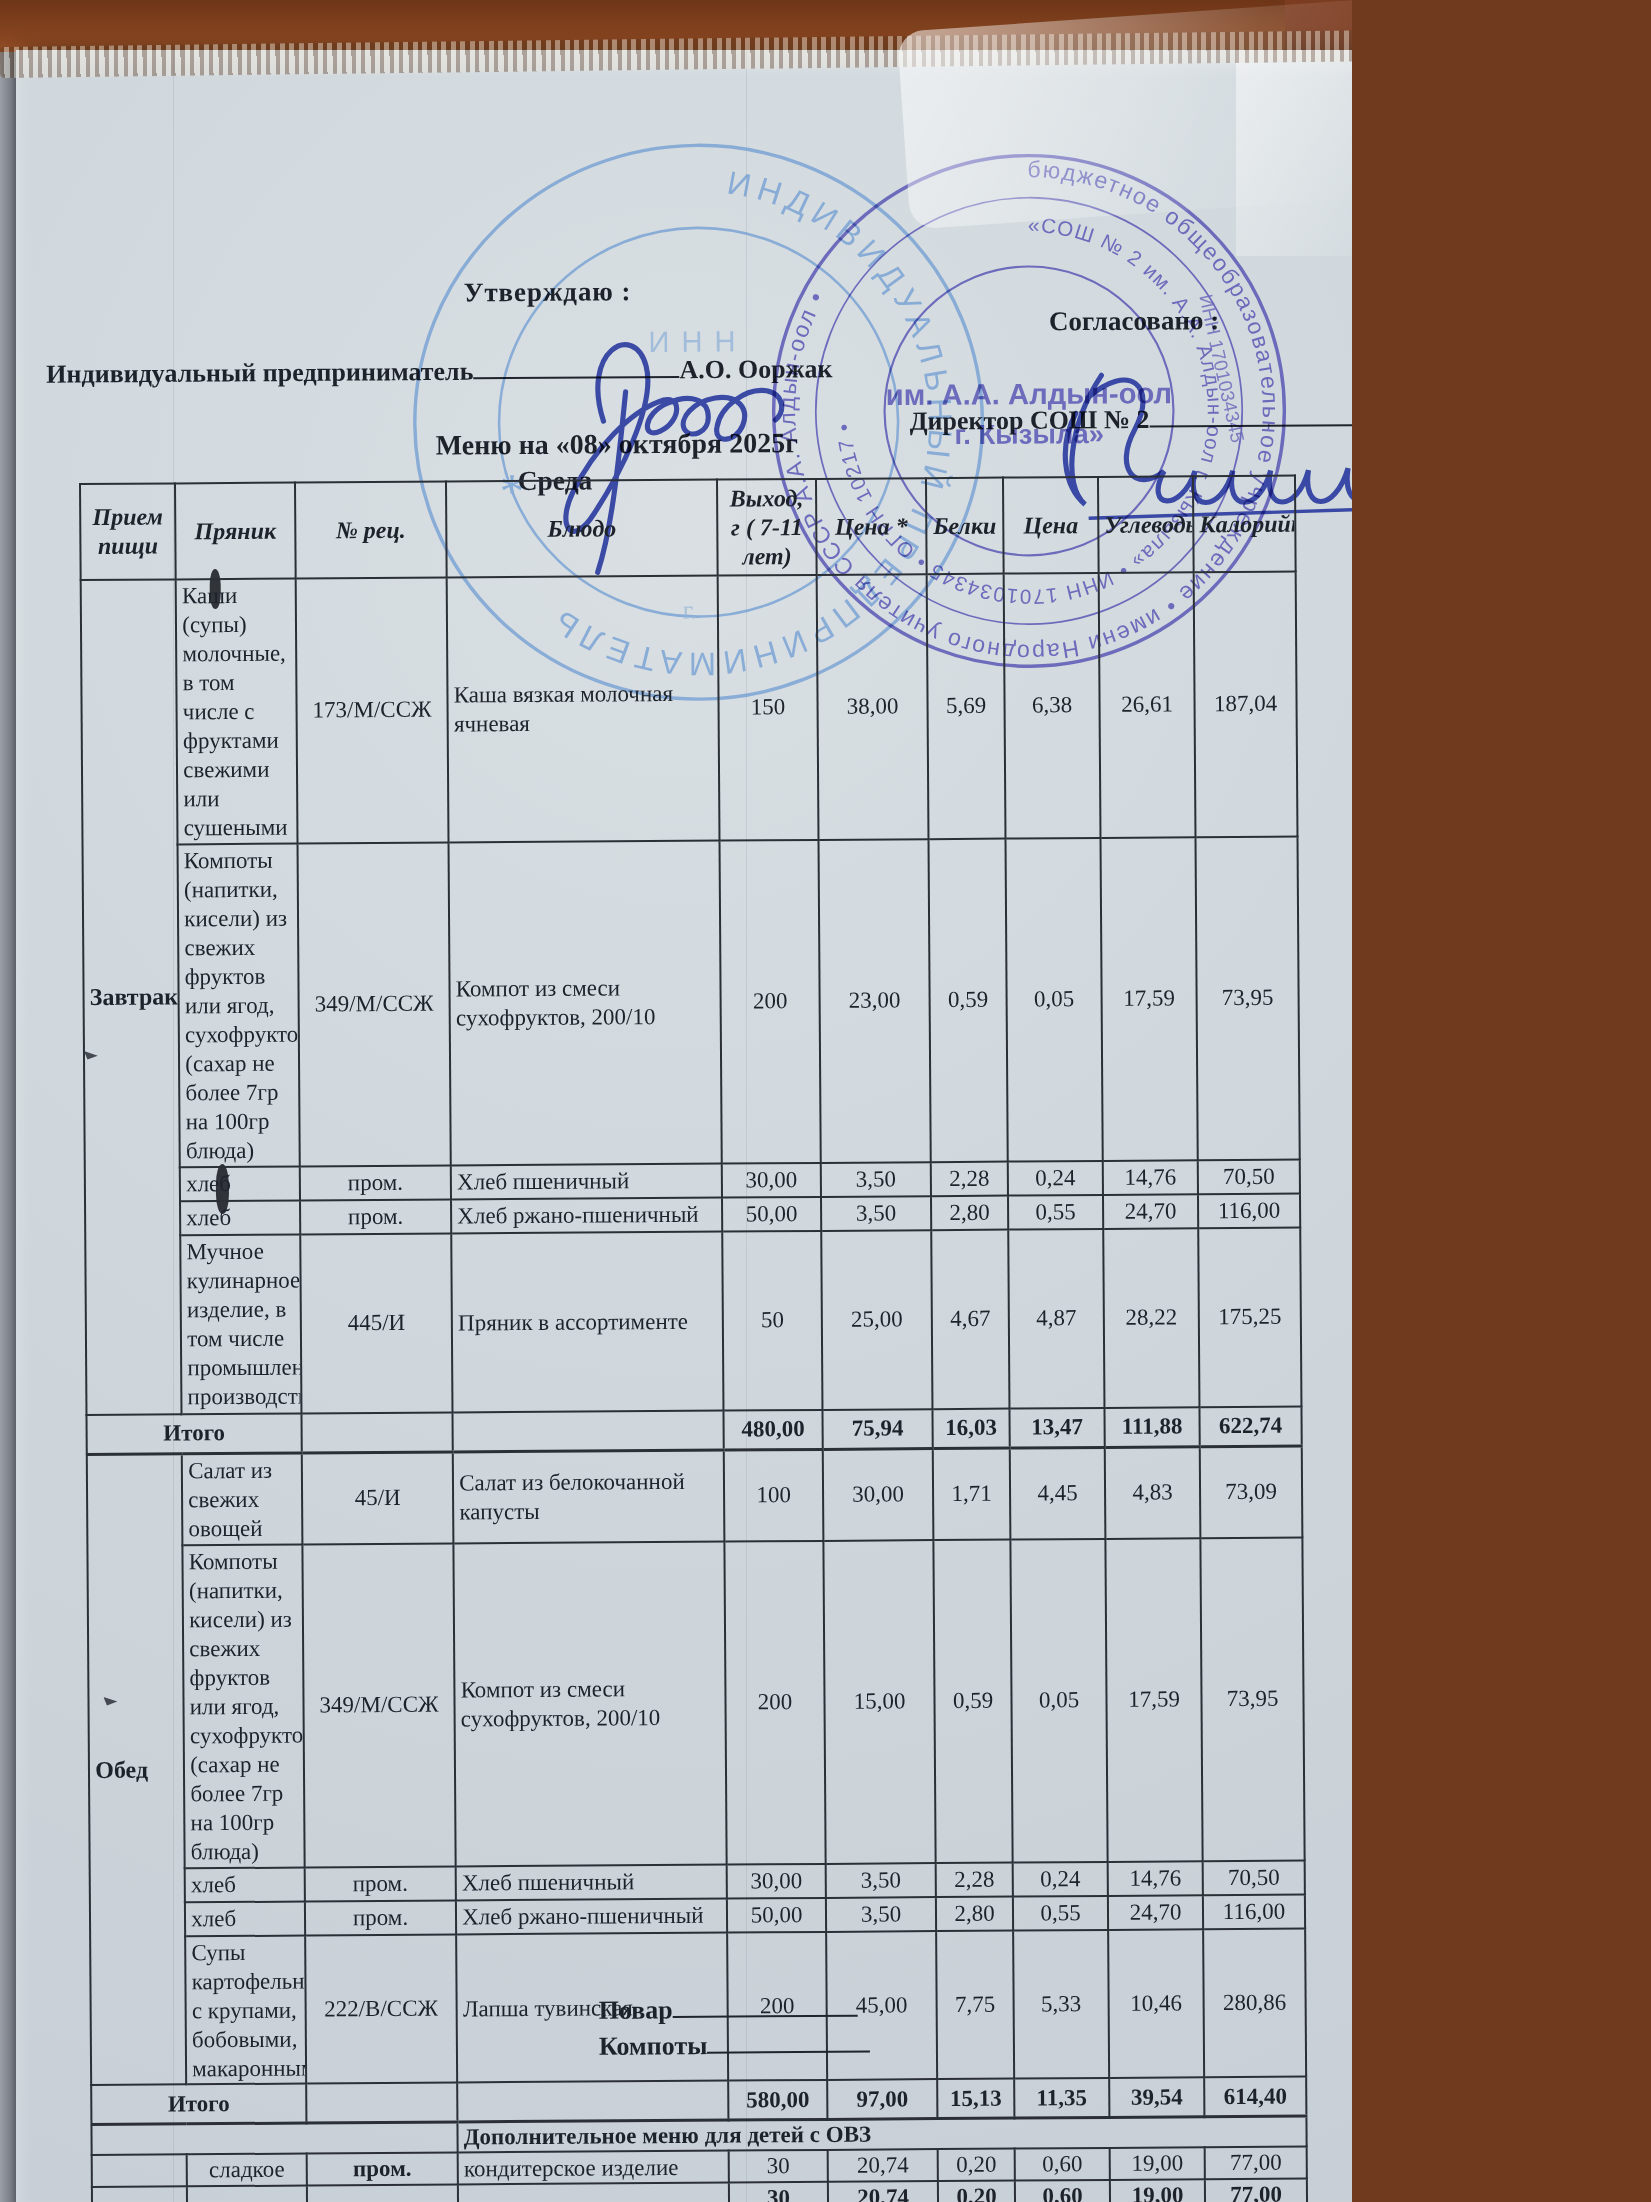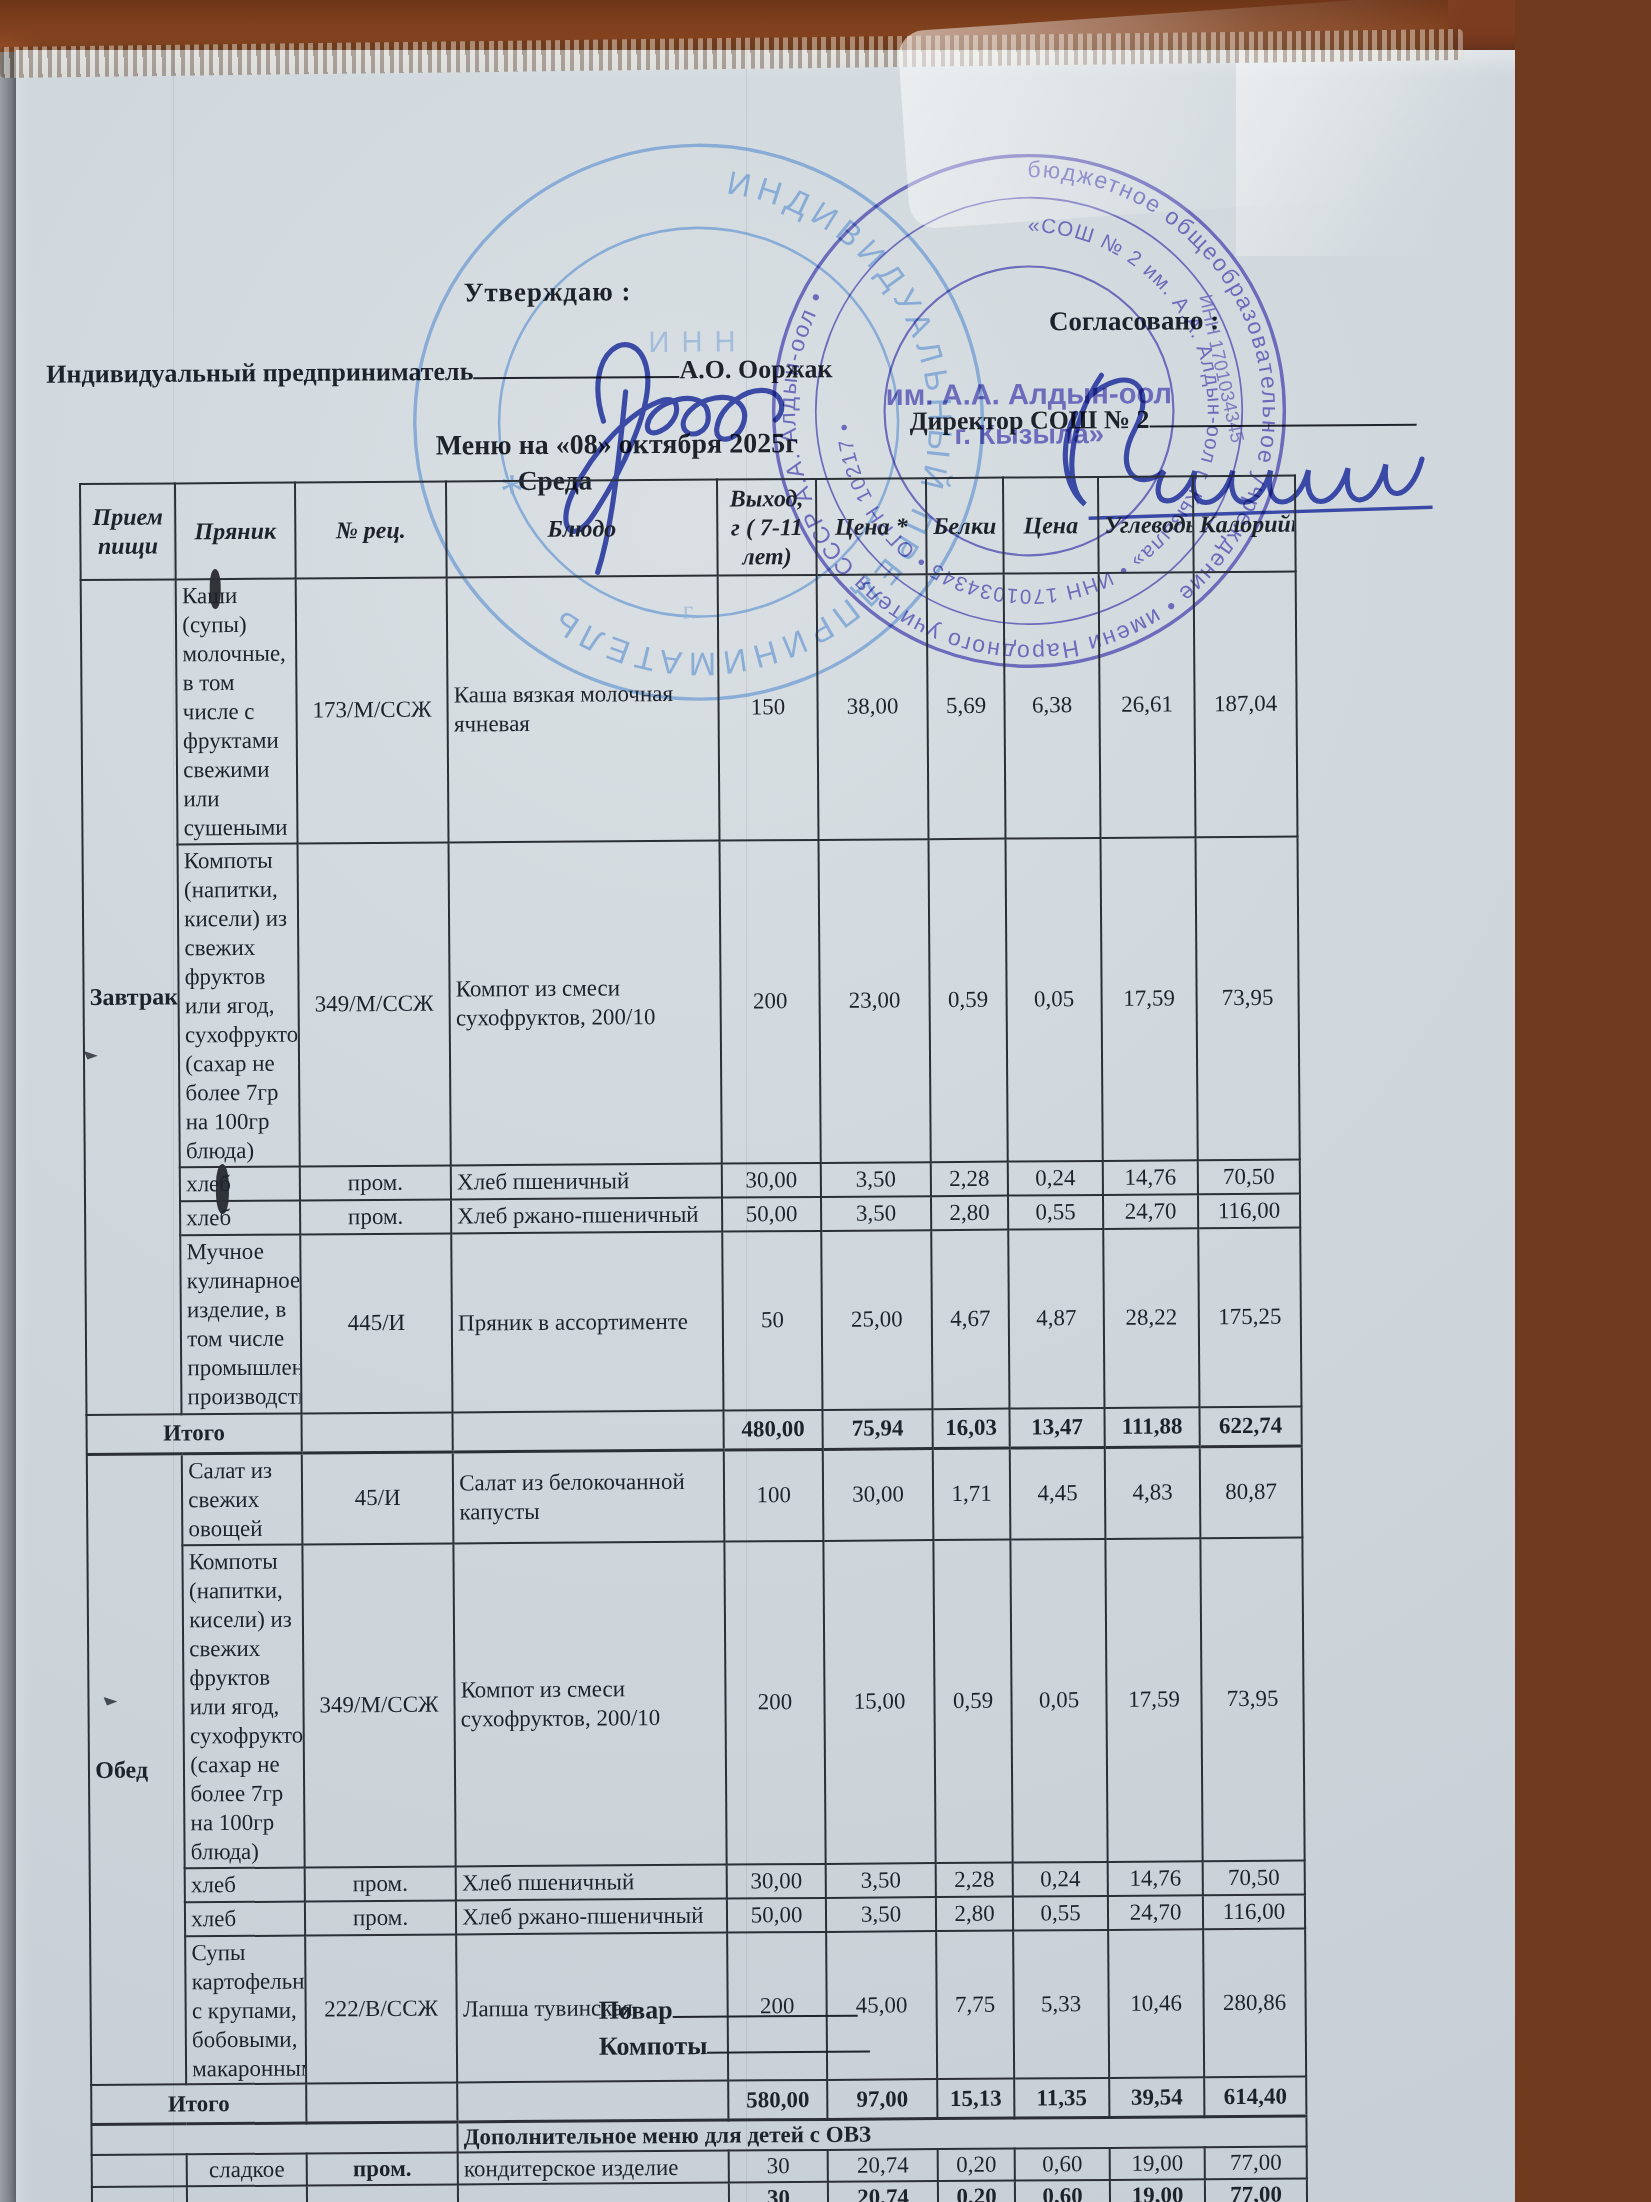--- a/index.html
+++ b/index.html
@@ -1,16 +1,16 @@
 <!DOCTYPE html>
 <html style="font-size:13.8px"><head>
 <meta charset="utf-8">
 <style>
   html,body{margin:0;padding:0;background:#6f3a1e;}
-  #shot{position:relative;width:1515px;height:2203px;overflow:hidden;
+  #shot{position:relative;width:1352px;height:2203px;overflow:hidden;
         background:linear-gradient(90deg,#86461f 0%,#7c3f1f 70%,#5e2d18 100%);
         font-family:"Liberation Serif","DejaVu Serif",serif;color:#1d222b;}
   
   .desk-top{position:absolute;left:0;top:0;width:1652px;height:60px;
             background:linear-gradient(180deg,#6e3517 0%,#8a4721 70%,#93562c 100%);}
   .sleeve-seal{position:absolute;left:0;top:38px;width:1463px;height:31px;opacity:.75;
             transform:rotate(-0.7deg);border-radius:4.3px;
             background:repeating-linear-gradient(90deg,rgba(88,52,28,.5) 0 4.3px,rgba(232,226,214,.6) 4.3px 9.5px);}
   .sleeve-glare{position:absolute;left:903px;top:6.9px;width:714px;height:198px;
             background:linear-gradient(120deg,rgba(255,255,255,.55),rgba(255,255,255,.12) 45%,rgba(255,255,255,0) 70%);
@@ -238,21 +238,21 @@
         <tr style="height:77px" class="thick">
           <td class="meal" rowspan="5">Обед</td>
           <td class="sec">Салат из свежих овощей</td>
           <td class="c">45/И</td>
           <td class="dish">Салат из белокочанной капусты</td>
           <td class="c">100</td>
           <td class="c">30,00</td>
           <td class="c">1,71</td>
           <td class="c">4,45</td>
           <td class="c">4,83</td>
-          <td class="c">80,87</td>
+          <td class="c">73,09</td>
         </tr>
         <tr style="height:258px">
           <td class="sec">Компоты (напитки, кисели) из свежих фруктов или ягод, сухофруктов (сахар не более 7гр на 100гр блюда)</td>
           <td class="c">349/М/ССЖ</td>
           <td class="dish">Компот из смеси сухофруктов, 200/10</td>
           <td class="c">200</td>
           <td class="c">15,00</td>
           <td class="c">0,59</td>
           <td class="c">0,05</td>
           <td class="c">17,59</td>

